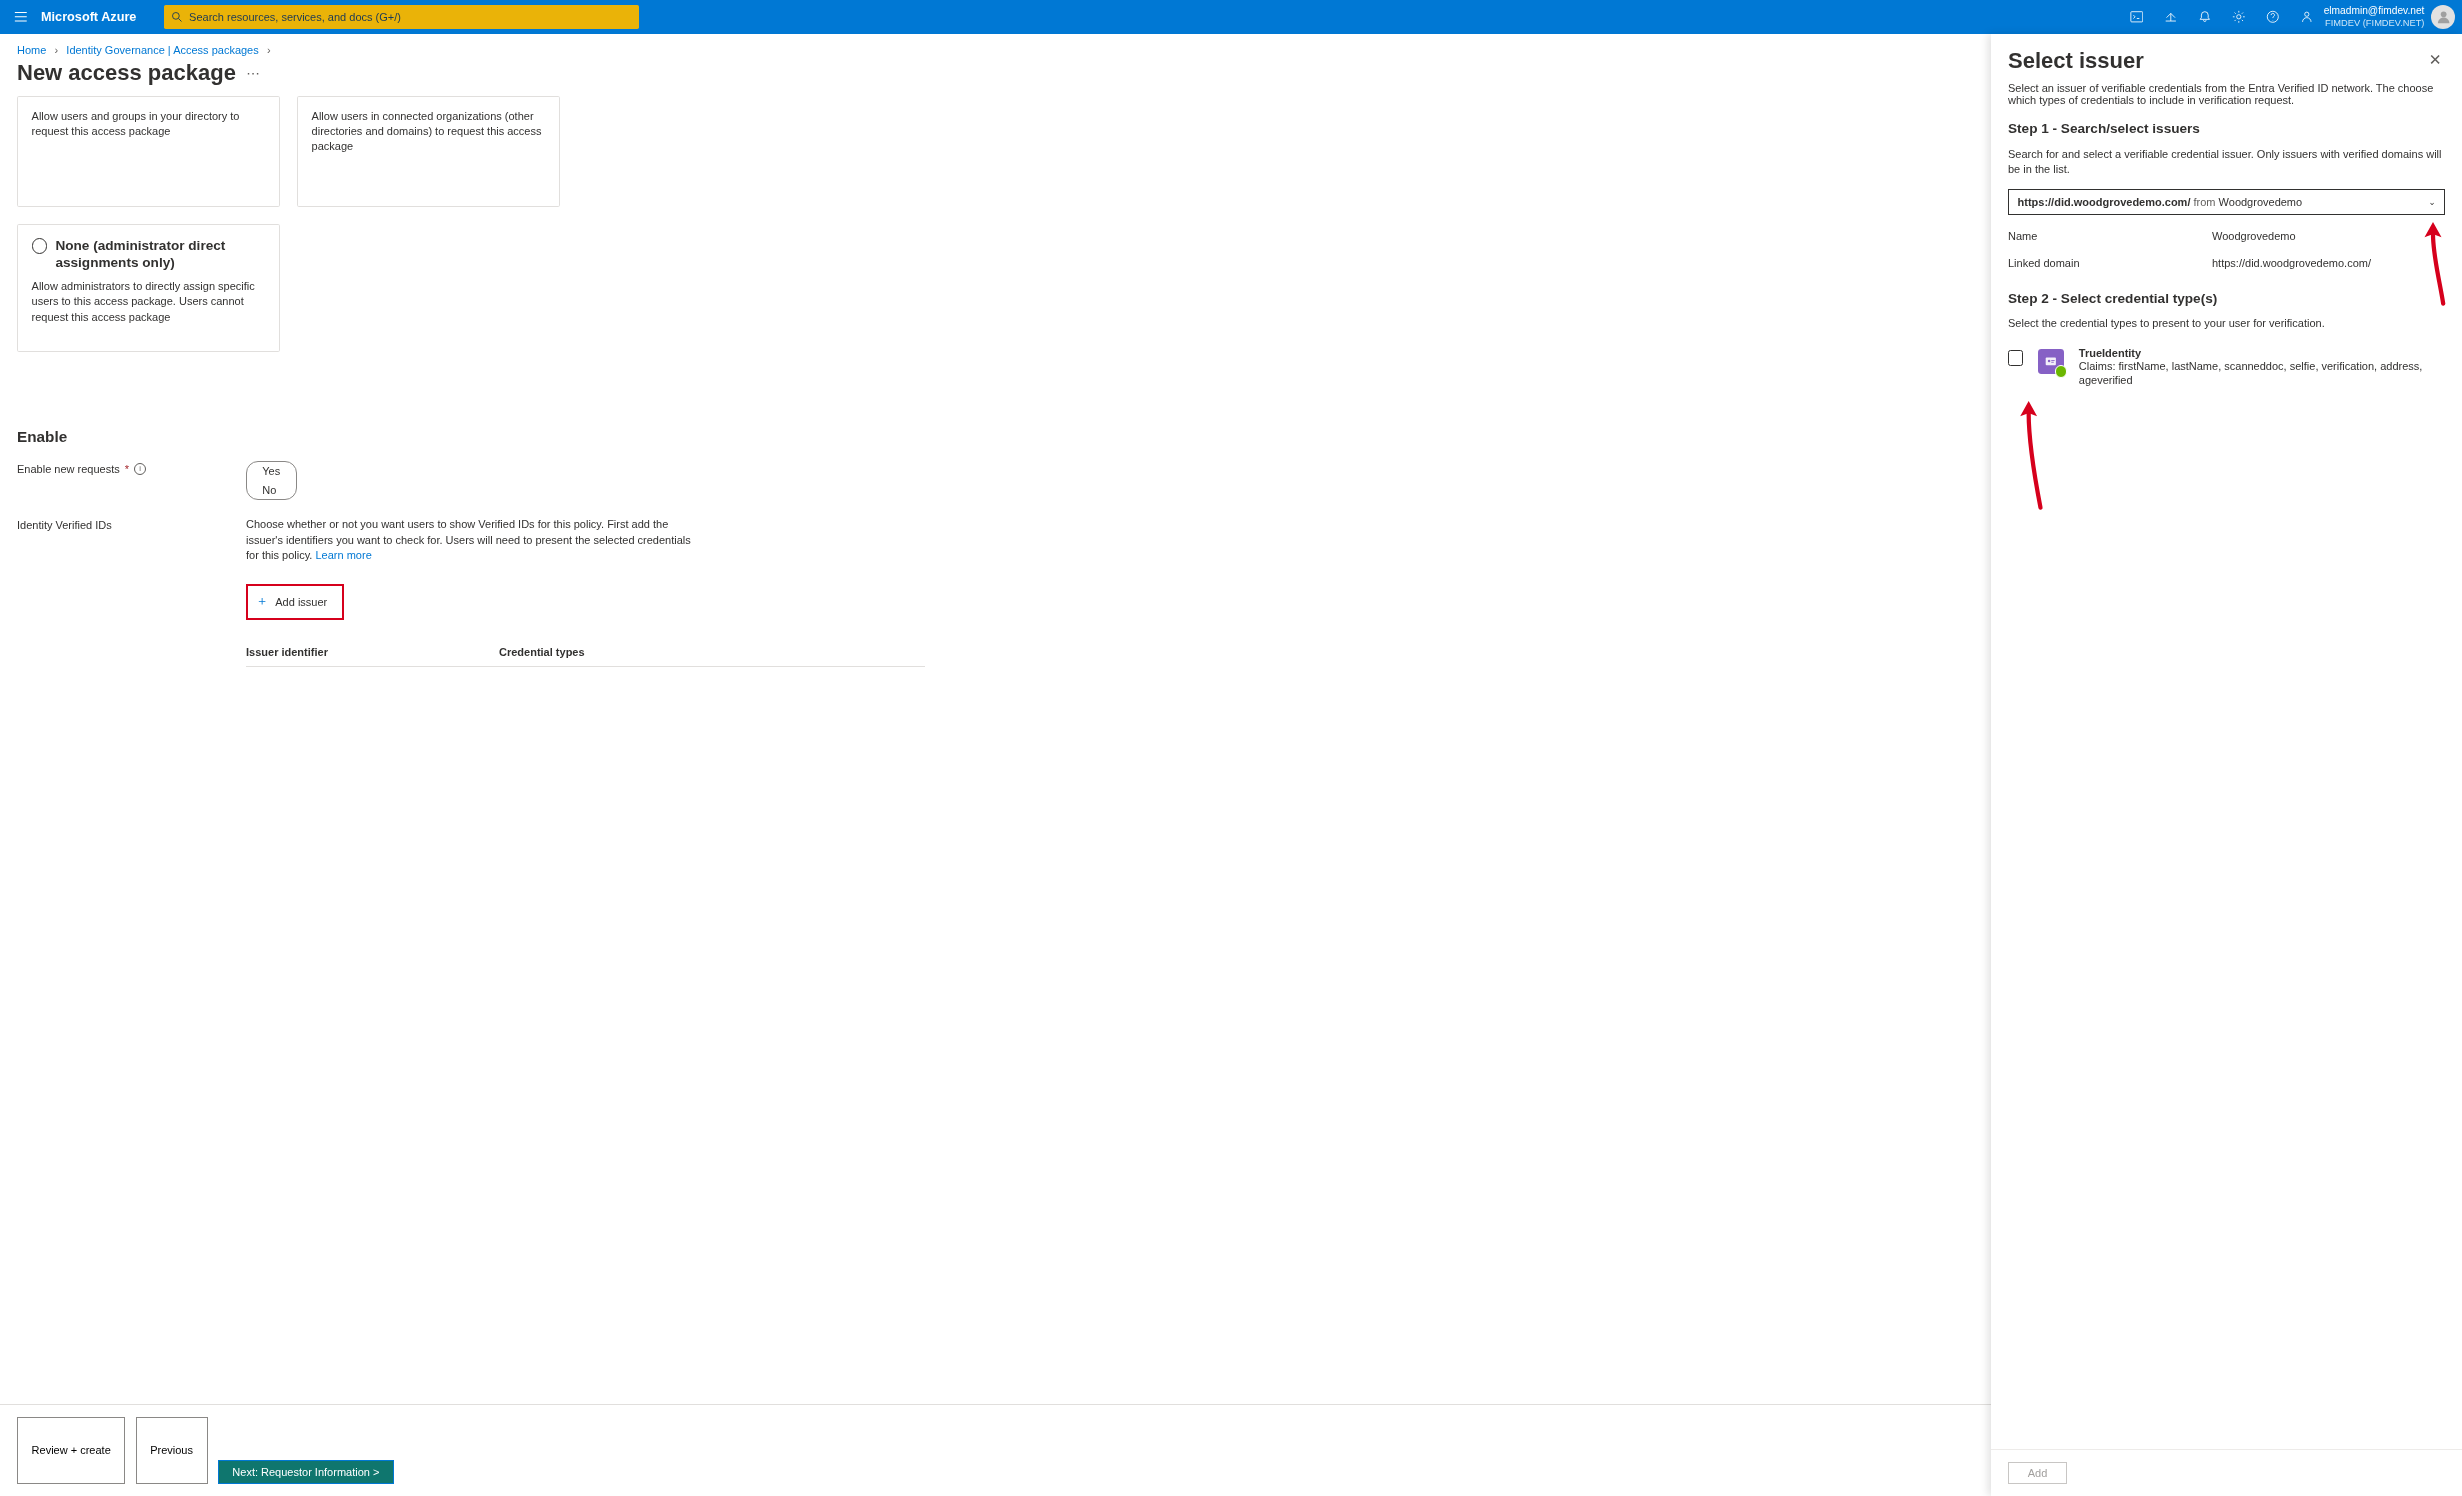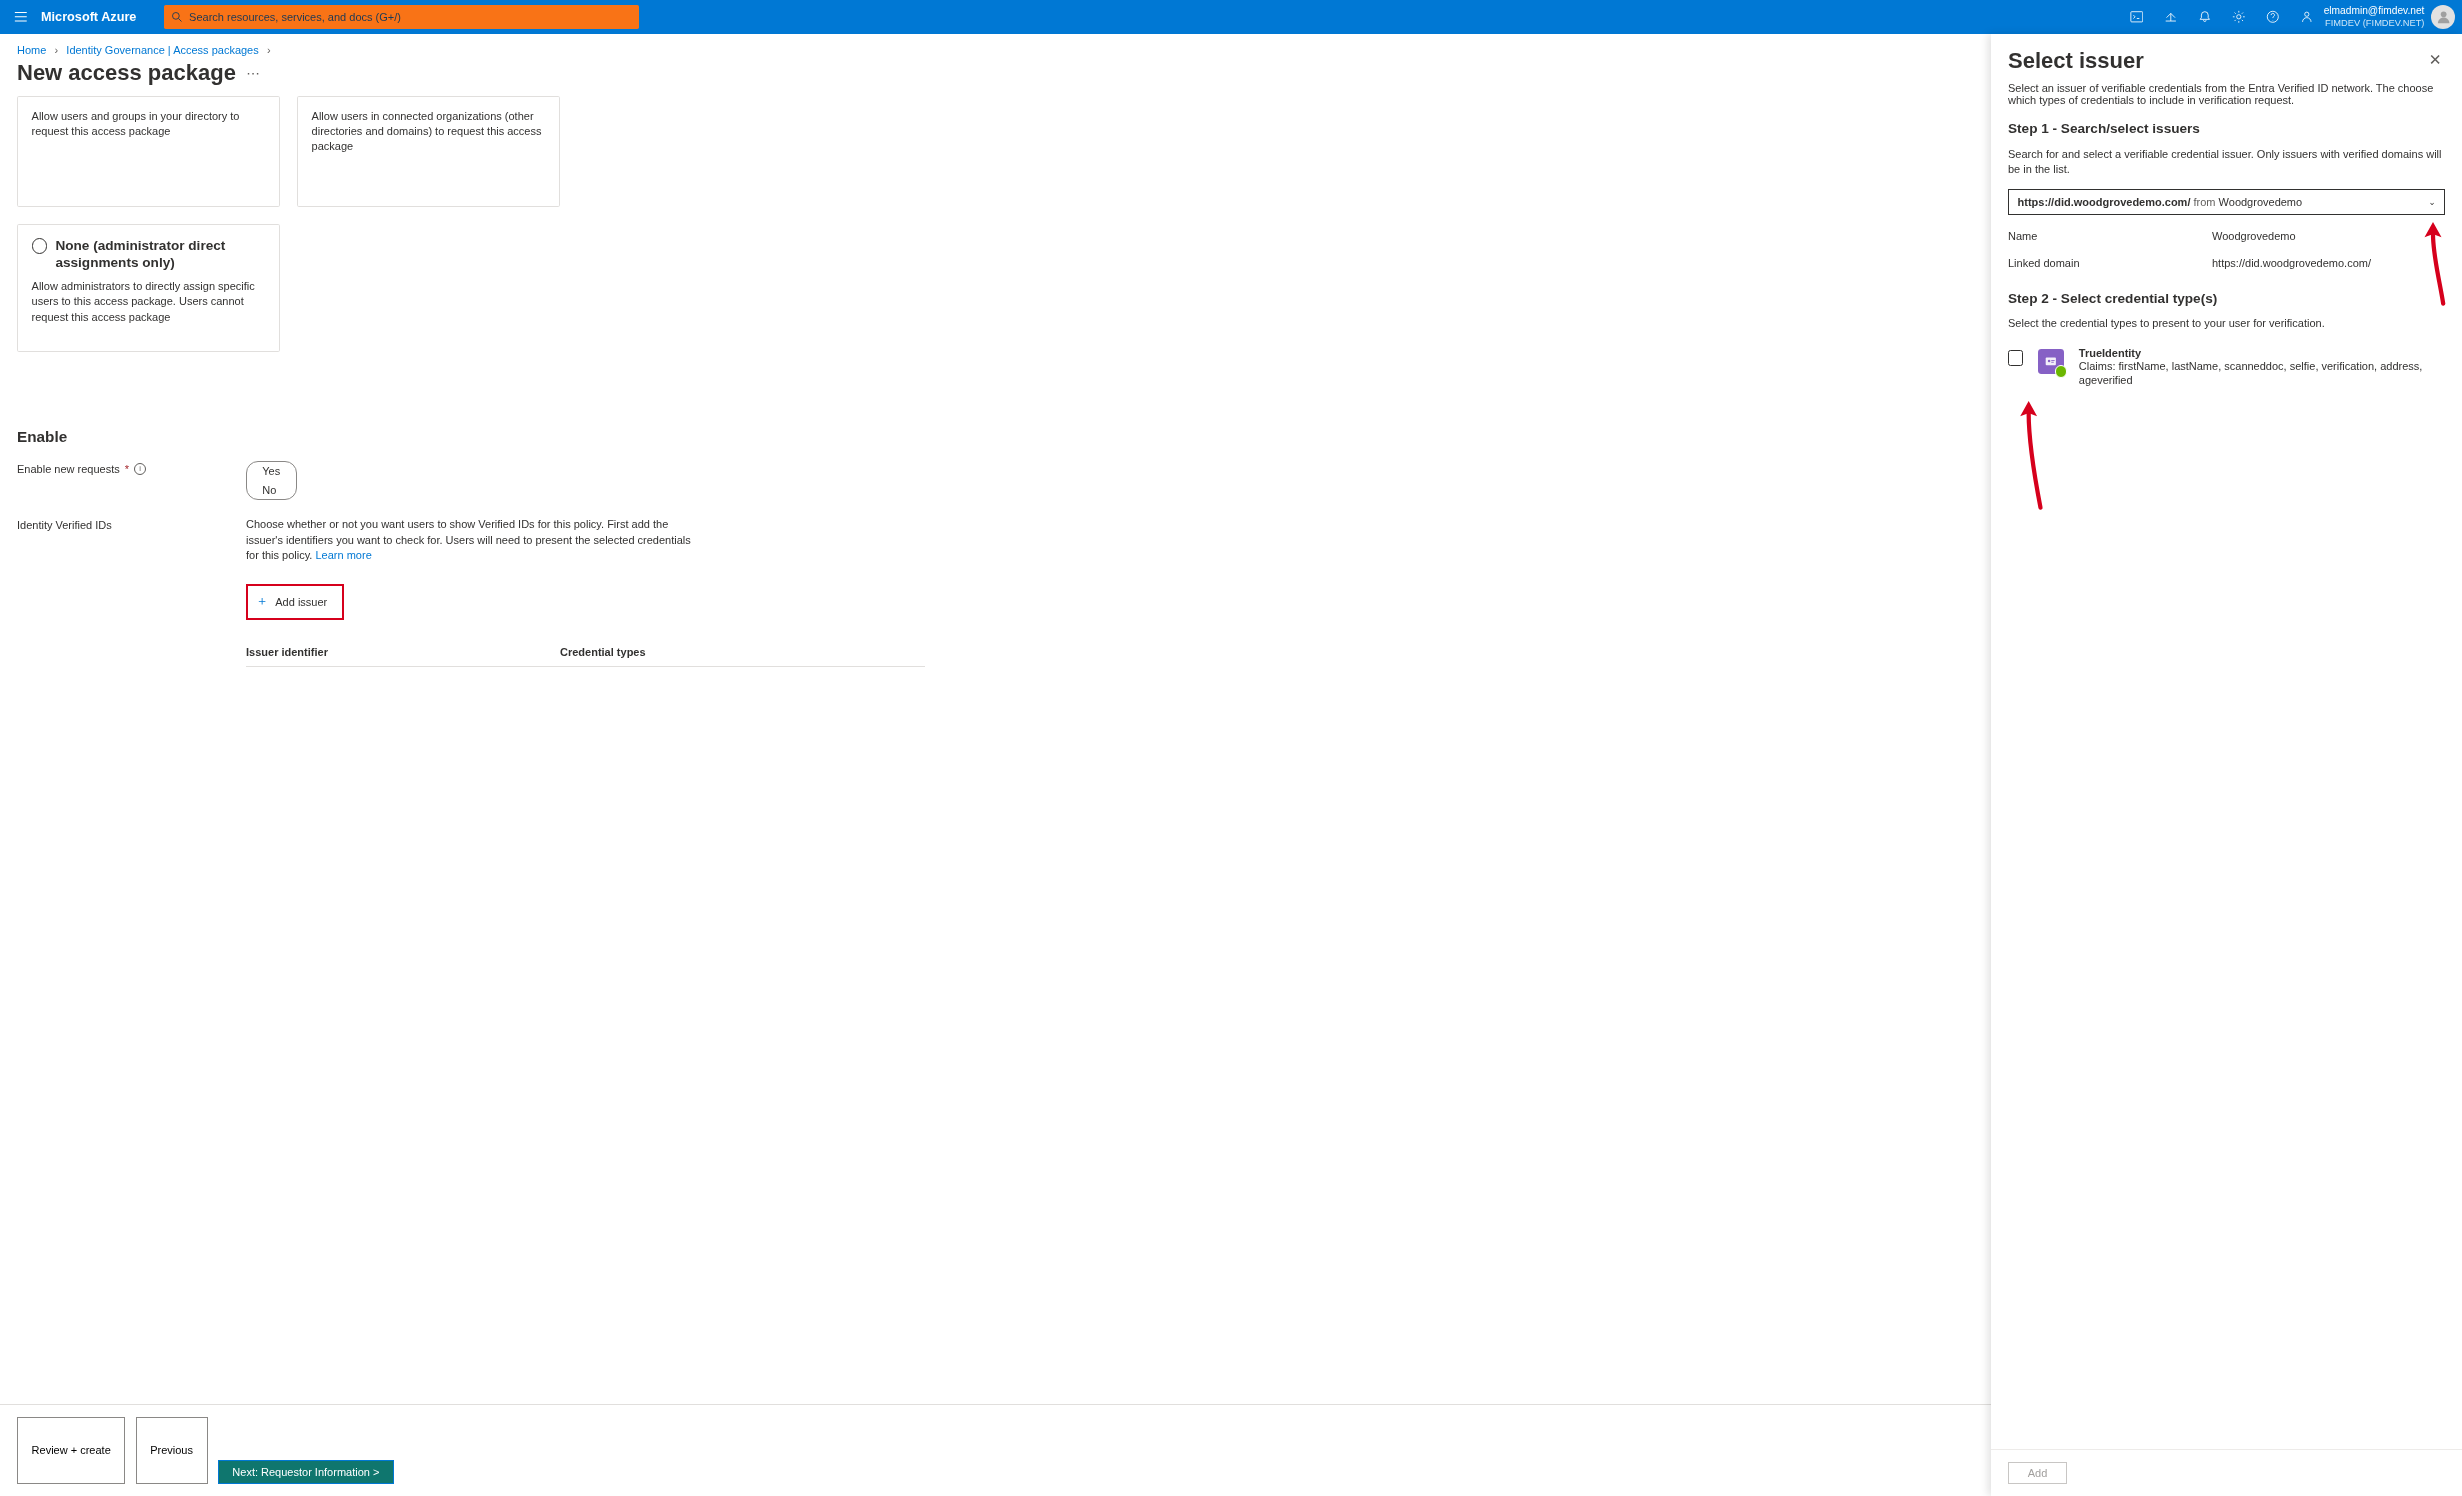--- a/index.html
+++ b/index.html
@@ -3,21 +3,21 @@
 <meta charset="utf-8">
 <style>
   * { box-sizing: border-box; margin: 0; padding: 0; }
   body { font-family: "Segoe UI", -apple-system, BlinkMacSystemFont, sans-serif; font-size: 11px; color: #323130; background: #fff; overflow-x: hidden; }
   
   
   .topbar { height: 34px; background: #0078d4; display: flex; align-items: center; color: #fff; }
   .hamburger { width: 41px; display:flex; align-items:center; justify-content:center; height:100%; }
   .brand { font-size: 12.7px; font-weight: 600; padding-right: 20.4px; }
   .search-wrap { flex: 0 0 475px; margin-left: 6.8px; }
-  .search-box { width: 100%; height: 24px; background: #f97316; border: none; border-radius: 1.7px; display:flex; align-items:center; padding: 0 6.8px; color: #1b3a57; }
+  .search-box { width: 100%; height: 24px; background: #eab308; border: none; border-radius: 1.7px; display:flex; align-items:center; padding: 0 6.8px; color: #1b3a57; }
   .search-box .sicon { width: 13.6px; height:13.6px; margin-right:5.1px; display:flex; align-items:center; justify-content:center; }
   .search-box input { border: none; background: transparent; outline: none; flex:1; font-size: 11px; color: #1b3a57; }
   .search-box input::placeholder { color: #1b3a57; }
   .topbar-spacer { flex: 1; }
   .topbar-icons { display:flex; align-items:center; }
   .topbar-icons .ticon { width: 34px; height:34px; display:flex; align-items:center; justify-content:center; }
   .account { display:flex; align-items:center; padding-right:6.8px; }
   .account-text { text-align:right; font-size:10.2px; line-height:12px; padding-right:6.8px; }
   .account-text .t2 { font-size:9.3px; color:#cde6f7; }
   .avatar { width:24px; height:24px; border-radius:50%; background:#e1e1e1; display:flex; align-items:center; justify-content:center; }
@@ -55,21 +55,21 @@
   .desc-text { font-size:11px; color:#323130; line-height:15.3px; max-width: 458px; }
   .desc-text a { color:#0078d4; text-decoration:none; }
   
   .add-issuer-btn { margin-top: 20.4px; display:inline-flex; align-items:center; gap:6.8px; border:0.8px solid transparent; padding:5.1px 12px 5.1px 5.1px; font-size:11px; color:#323130; background:transparent; }
   .add-issuer-btn .plus { color:#0078d4; font-size:12.7px; font-weight:400; }
   
   .red-box { border: 2.5px solid #d6001c; padding: 1.7px; display:inline-block; margin-top:20.4px; }
   .red-box .add-issuer-btn { margin-top:0; }
   
   .table-headers { display:flex; margin-top:25.5px; border-bottom:0.8px solid #e1dfdd; padding-bottom:8.5px; max-width:679px;}
-  .table-headers .th1 { width:314px; font-weight:600; font-size:11px;}
+  .table-headers .th1 { width:253px; font-weight:600; font-size:11px;}
   .table-headers .th2 { font-weight:600; font-size:11px;}
   
   
   .footer { position: fixed; bottom:0; left:0; right:0; background:#fff; border-top:0.8px solid #e1dfdd; padding:12px 17px; display:flex; gap:10.2px; }
   .btn { border:0.8px solid #8a8886; background:#fff; padding:5.1px 13.6px; font-size:11px; }
   .btn.primary { background:#0f766e; color:#fff; border-color:#0078d4;margin-top:43px; }
   
   
   .panel { position:fixed; top:34px; right:0; bottom:0; width:471px; background:#fff; box-shadow:-3.4px 0 8.5px rgba(0,0,0,.12); display:flex; flex-direction:column; }
   .panel-header { display:flex; align-items:flex-start; justify-content:space-between; padding:13.6px 17px 8.5px 17px; }

